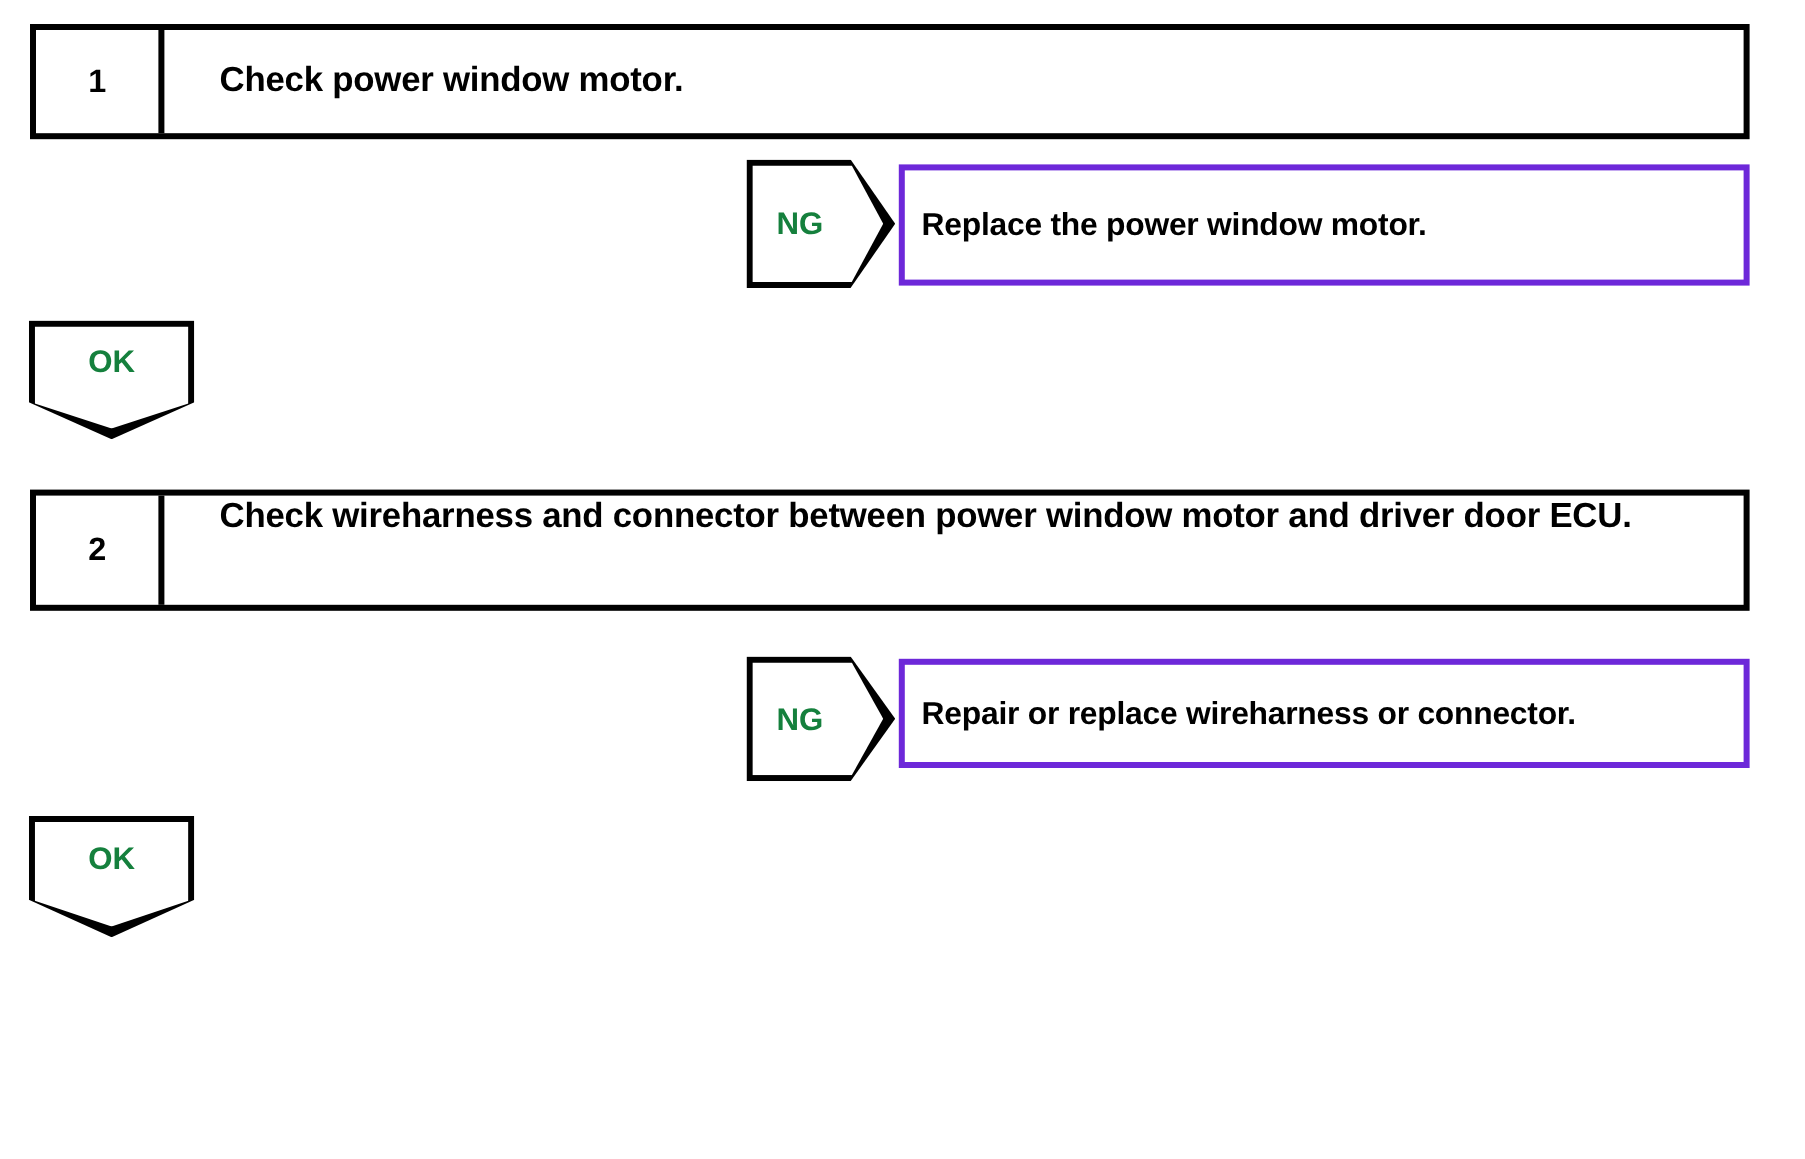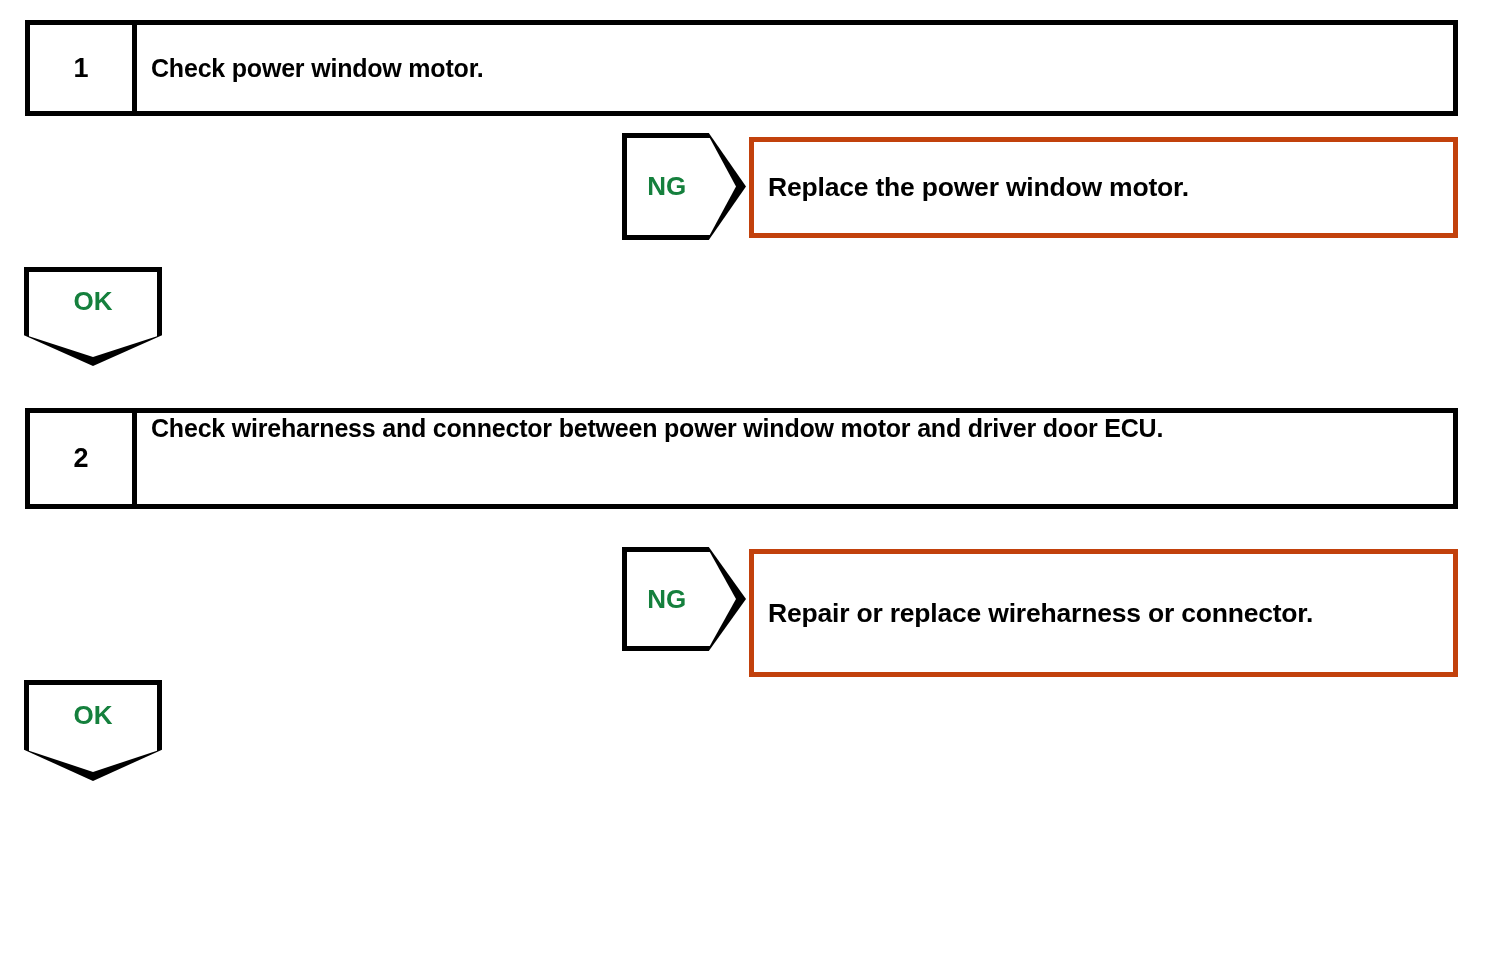--- a/index.html
+++ b/index.html
@@ -40,32 +40,33 @@
     font-weight: bold;
     color: #000000;
     letter-spacing: 0px;
   }
   .step-text {
     box-sizing: border-box;
     flex: 1 1 auto;
     display: flex;
     align-items: center;
     padding: 0 12px 0 14px;
-    font-size: 25px;
+    font-size: 29px;
     font-weight: bold;
     line-height: 1.22;
     color: #000000;
     letter-spacing: -0.2px;
+    margin-left: 32px;
   }
 
   
   .plain-box {
     position: absolute;
     box-sizing: border-box;
-    border: 5px solid #c2410c;
+    border: 5px solid #6d28d9;
     background: #ffffff;
     display: flex;
     align-items: center;
     font-size: 26.5px;
     font-weight: bold;
     line-height: 1.30;
     color: #000000;
     letter-spacing: -0.2px;
     padding: 0 10px 0 14px;
   }
@@ -157,21 +158,21 @@
     <div class="step-num">2</div>
     <div class="step-text" style="align-items:flex-start; ">Check wireharness and connector between power window motor and driver door ECU.</div>
   </div>
 
   <div class="arrow arrow-right" style="left:622px; top:547px; width:124px; height:104px;">
     <div class="inner">
       <span>NG</span>
     </div>
   </div>
 
-  <div class="plain-box" style="left:749px; top:549px; width:709px; height:128px;">
+  <div class="plain-box" style="left:749px; top:549px; width:709px; height:91px;">
     <span>Repair or replace wireharness or connector.</span>
   </div>
 
   <div class="arrow arrow-down" style="left:24px; top:680px; width:138px; height:101px;">
     <div class="inner">
       <span>OK</span>
     </div>
   </div>
 
 

